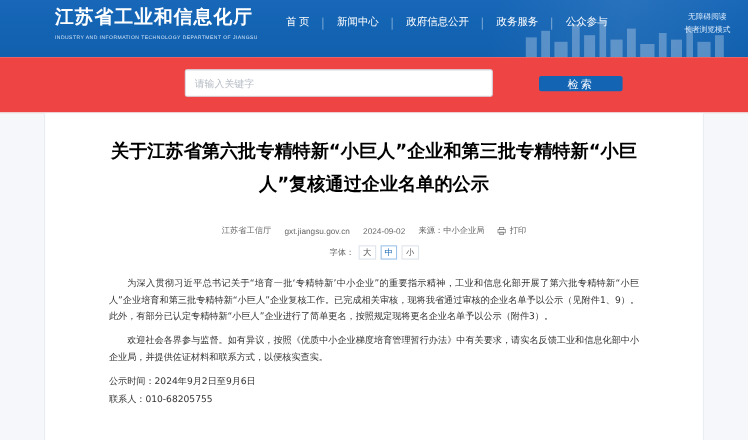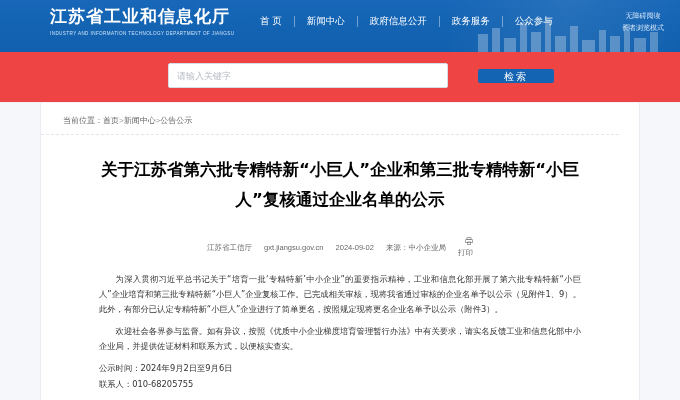--- a/index.html
+++ b/index.html
@@ -64,20 +64,21 @@
     margin-top: 3px;
     font-family: "Liberation Sans", sans-serif;
   }
   .nav {
     position: absolute;
     left: 248px;
     top: 14px;
     display: flex;
     align-items: center;
     gap: 0;
+    font-family: Liberation Serif, serif;
   }
   .nav-item {
     color: #ffffff;
     font-size: 9.5px;
     padding: 0 12px;
     line-height: 14px;
     white-space: nowrap;
     cursor: pointer;
   }
   .nav-sep {
@@ -122,21 +123,21 @@
     border-radius: 2px;
     font-size: 9px;
     color: #333;
     padding: 0 8px;
     box-sizing: border-box;
     outline: none;
     font-family: "Liberation Sans", sans-serif;
   }
   .search-input::placeholder { color: #b6bcc4; }
   .search-btn {
-    margin-left: 30px;
+    margin-left: 42px;
     width: 76px;
     height: 14px;
     background: #1464b4;
     color: #fff;
     font-size: 10px;
     border: none;
     border-radius: 2px;
     cursor: pointer;
     letter-spacing: 2px;
     font-family: Liberation Mono, monospace;
@@ -183,24 +184,23 @@
     display: flex;
     justify-content: center;
     align-items: center;
     gap: 12px;
     font-size: 7.5px;
     color: #666;
     padding: 16px 0 0 0;
   }
   .meta .printer {
     display: inline-flex;
-    align-items: flex-end;
+    align-items: center;
     gap: 3px;
     cursor: pointer;
-    flex-direction: column;
   }
   .fontsize {
     display: flex;
     justify-content: center;
     align-items: center;
     gap: 4px;
     font-size: 7.5px;
     color: #666;
     padding: 8px 0 0 0;
   }
@@ -277,41 +277,44 @@
   <div class="searchbar">
     <div class="search-wrap">
       <input class="search-input" type="text" placeholder="请输入关键字" style="">
       <button class="search-btn">检索</button>
     </div>
   </div>
 
   <div class="content">
     <div class="card">
 
-      <div class="crumb">
-        <span>当前位置：</span><a>首页</a><span class="sep">&gt;</span><a>新闻中心</a><span class="sep">&gt;</span><a>公告公示</a>
-      </div>
 
       <div class="doc-title">关于江苏省第六批专精特新“小巨人”企业和第三批专精特新“小巨人”复核通过企业名单的公示</div>
 
       <div class="meta">
         <span>江苏省工信厅</span>
         <span>gxt.jiangsu.gov.cn</span>
         <span>2024-09-02</span>
         <span>来源：中小企业局</span>
         <span class="printer">
           <svg width="8" height="8" viewBox="0 0 12 12">
             <rect x="3" y="1" width="6" height="3" fill="none" stroke="#777" stroke-width="1"></rect>
             <rect x="1" y="4" width="10" height="4.5" fill="none" stroke="#777" stroke-width="1"></rect>
             <rect x="3.5" y="7.5" width="5" height="3.5" fill="none" stroke="#777" stroke-width="1"></rect>
           </svg>
           <span>打印</span>
         </span>
       </div>
 
+      <div class="fontsize">
+        <span>字体：</span>
+        <span class="fs-box">大</span>
+        <span class="fs-box active">中</span>
+        <span class="fs-box">小</span>
+      </div>
 
       <div class="body-text">
         <p class="indent">为深入贯彻习近平总书记关于“培育一批‘专精特新’中小企业”的重要指示精神，工业和信息化部开展了第六批专精特新“小巨人”企业培育和第三批专精特新“小巨人”企业复核工作。已完成相关审核，现将我省通过审核的企业名单予以公示（见附件1、9）。此外，有部分已认定专精特新“小巨人”企业进行了简单更名，按照规定现将更名企业名单予以公示（附件3）。</p>
         <p class="indent">欢迎社会各界参与监督。如有异议，按照《优质中小企业梯度培育管理暂行办法》中有关要求，请实名反馈工业和信息化部中小企业局，并提供佐证材料和联系方式，以便核实查实。</p>
         <p class="tight">公示时间：2024年9月2日至9月6日</p>
         <p class="tight">联系人：010-68205755</p>
 
       </div>
 
     </div>

